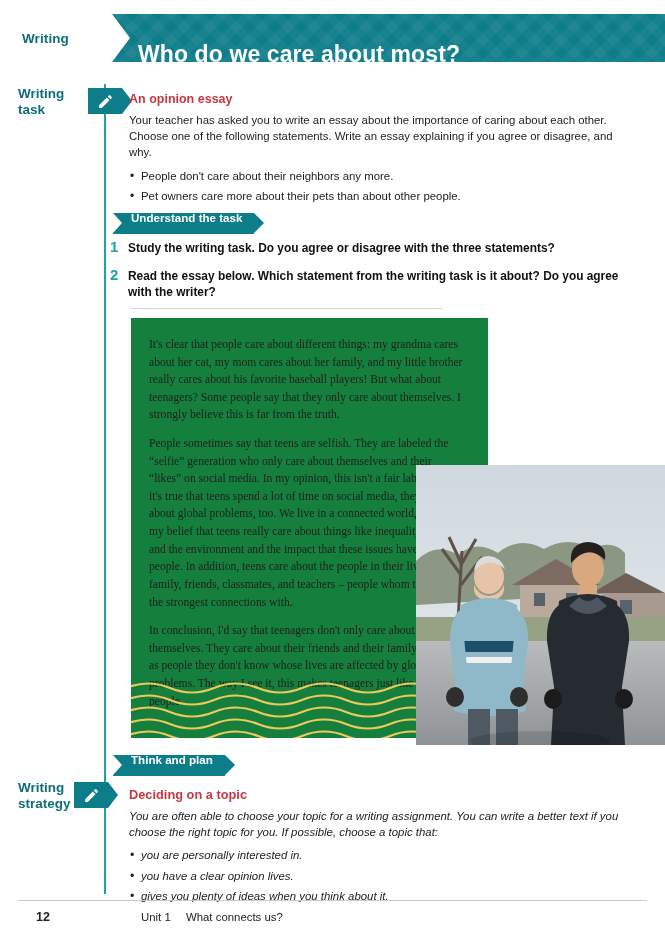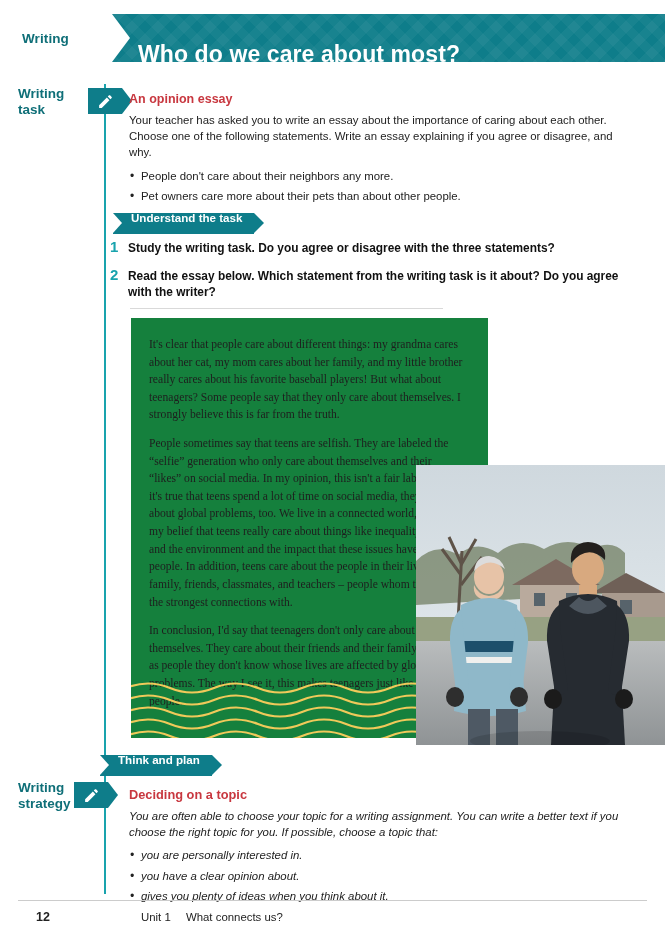--- a/index.html
+++ b/index.html
@@ -102,21 +102,21 @@
     border-width: 10.5px 0 10.5px 9px;
     border-color: transparent transparent transparent #ffffff;
   }
   .flag::after {
     content: ""; position: absolute; right: -10px; top: 0;
     width: 0; height: 0; border-style: solid;
     border-width: 10.5px 0 10.5px 10px;
     border-color: transparent transparent transparent #0e7d8a;
   }
   #flag-understand { left: 113px; top: 213px; }
-  #flag-think { left: 100px; top: 755px; }
+  #flag-think { left: 113px; top: 755px; }
 
   
   .ex { position: absolute; left: 110px; width: 515px; }
   .ex .num {
     position: absolute; left: 0; top: -2px;
     font-size: 15px; font-weight: bold; color: #19a3ad;
   }
   .ex .txt {
     margin-left: 18px; font-size: 11.9px; font-weight: bold; line-height: 1.35; color: #111;
   }
@@ -323,21 +323,21 @@
       <path d="M3 17.3V21h3.7L17.6 10.1l-3.7-3.7L3 17.3zM20.7 7c.4-.4.4-1 0-1.4l-2.3-2.3c-.4-.4-1-.4-1.4 0l-1.8 1.8 3.7 3.7L20.7 7z" fill="#ffffff"></path>
     </svg>
   </div>
 
   <div class="ws-heading">Deciding on a topic</div>
 
   <div class="ws-body">
     <div>You are often able to choose your topic for a writing assignment. You can write a better text if you choose the right topic for you. If possible, choose a topic that:</div>
     <ul class="bullets">
       <li>you are personally interested in.</li>
-      <li>you have a clear opinion about.</li>
+      <li>you have a clear opinion lives.</li>
       <li>gives you plenty of ideas when you think about it.</li>
     </ul>
   </div>
 
   <div class="footer-rule"></div>
   <div class="page-num">12</div>
   <div class="footer-unit">
     <span>Unit 1</span>
     <span class="ft-title">What connects us?</span>
   </div>

